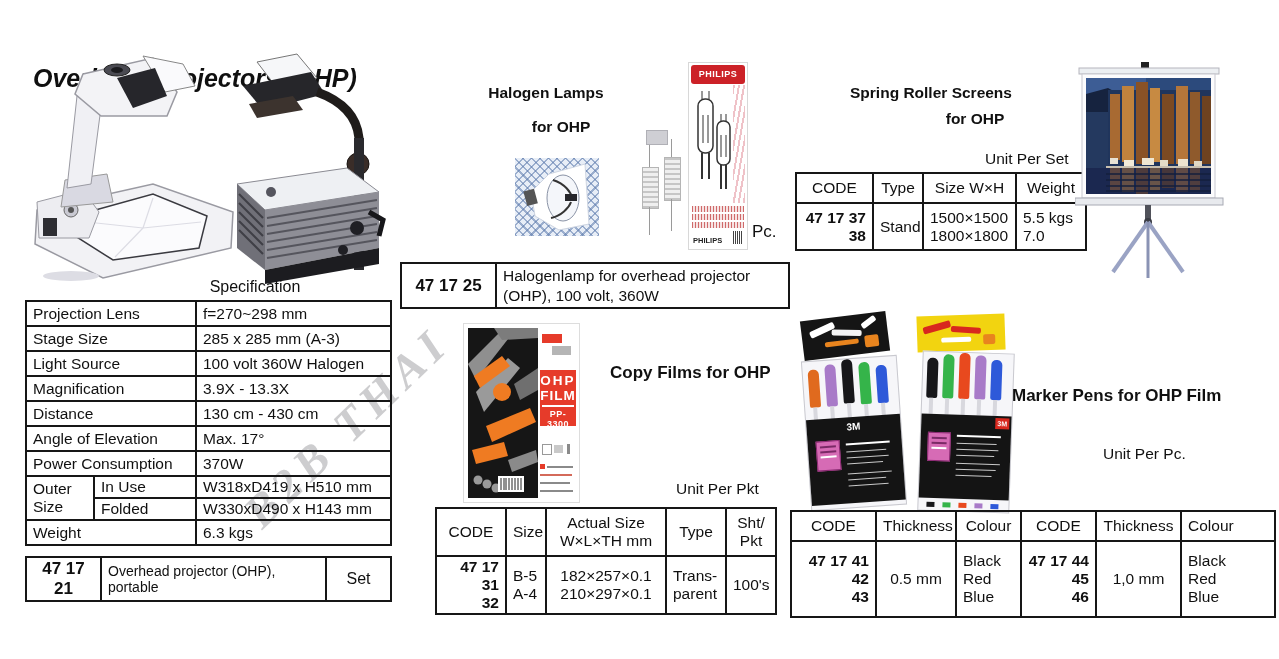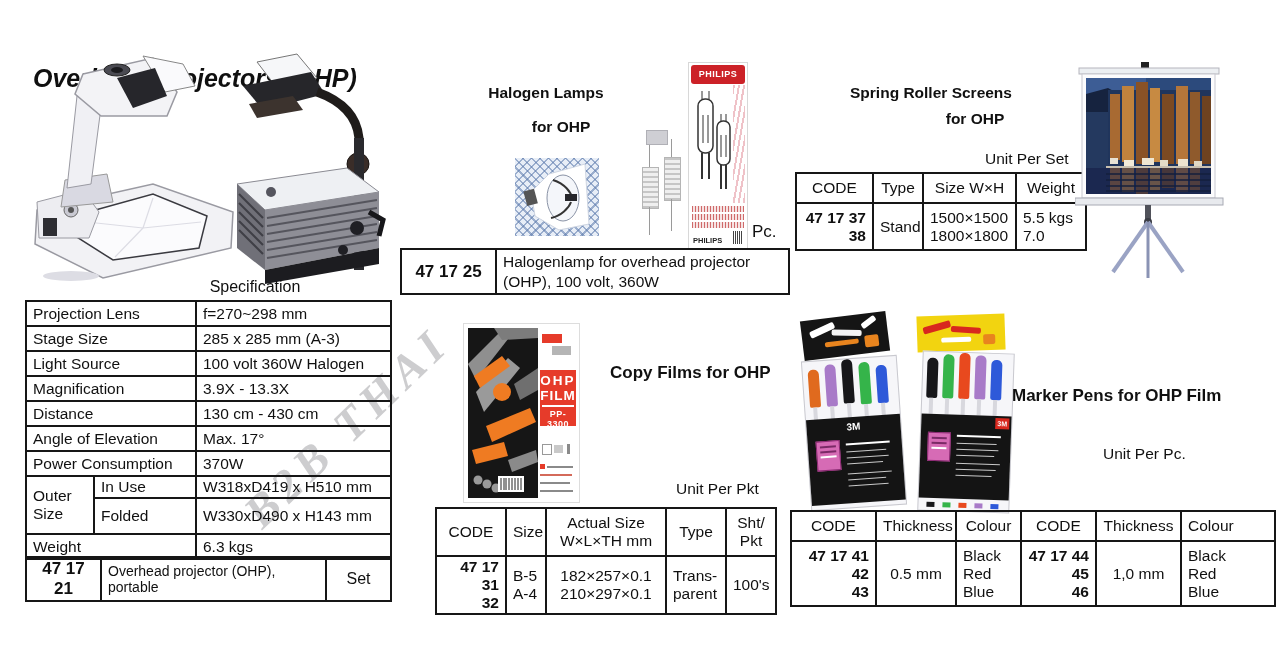--- a/index.html
+++ b/index.html
@@ -137,21 +137,21 @@
     <tr style="height:25px">
           <td colspan="2">Power Consumption</td>
           <td>370W</td>
         </tr>
     <tr style="height:22px">
           <td rowspan="2">Outer
 Size</td>
           <td>In Use</td>
           <td>W318xD419 x H510 mm</td>
         </tr>
-    <tr style="height:36px">
+    <tr style="height:22px">
           <td>Folded</td>
           <td>W330xD490 x H143 mm</td>
         </tr>
     <tr style="height:25px">
           <td colspan="2">Weight</td>
           <td>6.3 kgs</td>
         </tr>
   </tbody>
     </table>
 
@@ -207,21 +207,21 @@
     <div class="pinkstrip"></div>
     <div class="redrows" style="top:143px;"></div>
     <div class="redrows" style="top:151px;"></div>
     <div class="redrows" style="top:159px;"></div>
     <div class="ph-foot">PHILIPS</div>
     <div class="ph-barcode"></div>
   </div>
 
   <div class="abs" style="left:752px;top:222px;font-size:17px;">Pc.</div>
 
-  <table class="tb abs" style="left:400px;top:248px;width:388px;">
+  <table class="tb abs" style="left:400px;top:262px;width:388px;">
     <colgroup>
         <col style="width:95px">
         <col style="width:293px">
       </colgroup>
     <tbody>
         <tr style="height:45px">
       <td style="text-align:center;font-weight:bold;font-size:17px;">47 17 25</td>
       <td style="font-size:15.5px;line-height:1.25;margin-top:8px;" class="ws">Halogenlamp for overhead projector
 (OHP), 100 volt, 360W</td>
     </tr>
@@ -463,21 +463,21 @@
       </colgroup>
     <tbody>
         <tr style="height:30px">
       <td class="hd">CODE</td>
       <td class="hd">Thickness</td>
       <td class="hd">Colour</td>
       <td class="hd">CODE</td>
       <td class="hd">Thickness</td>
       <td>Colour</td>
     </tr>
-    <tr style="height:65px">
+    <tr style="height:76px">
       <td class="code">47 17 41
 42
 43</td>
       <td style="text-align:center;">0.5 mm</td>
       <td>Black
 Red
 Blue</td>
       <td class="code">47 17 44
 45
 46</td>

